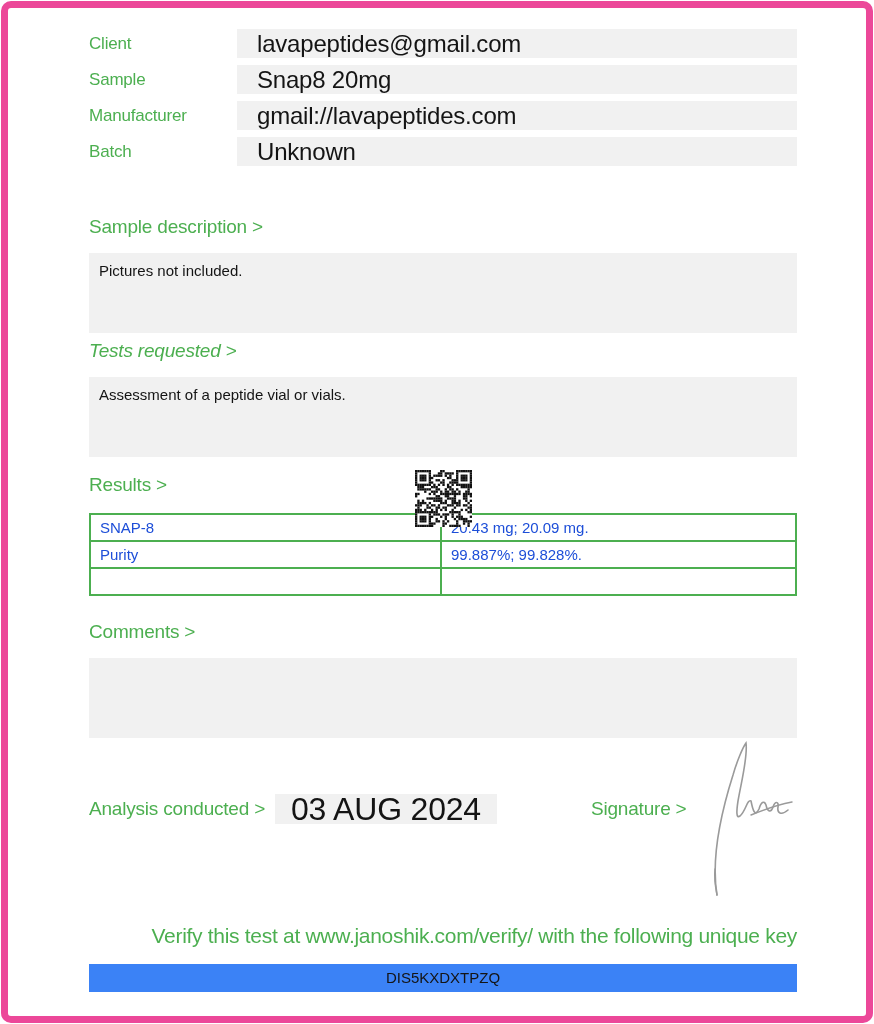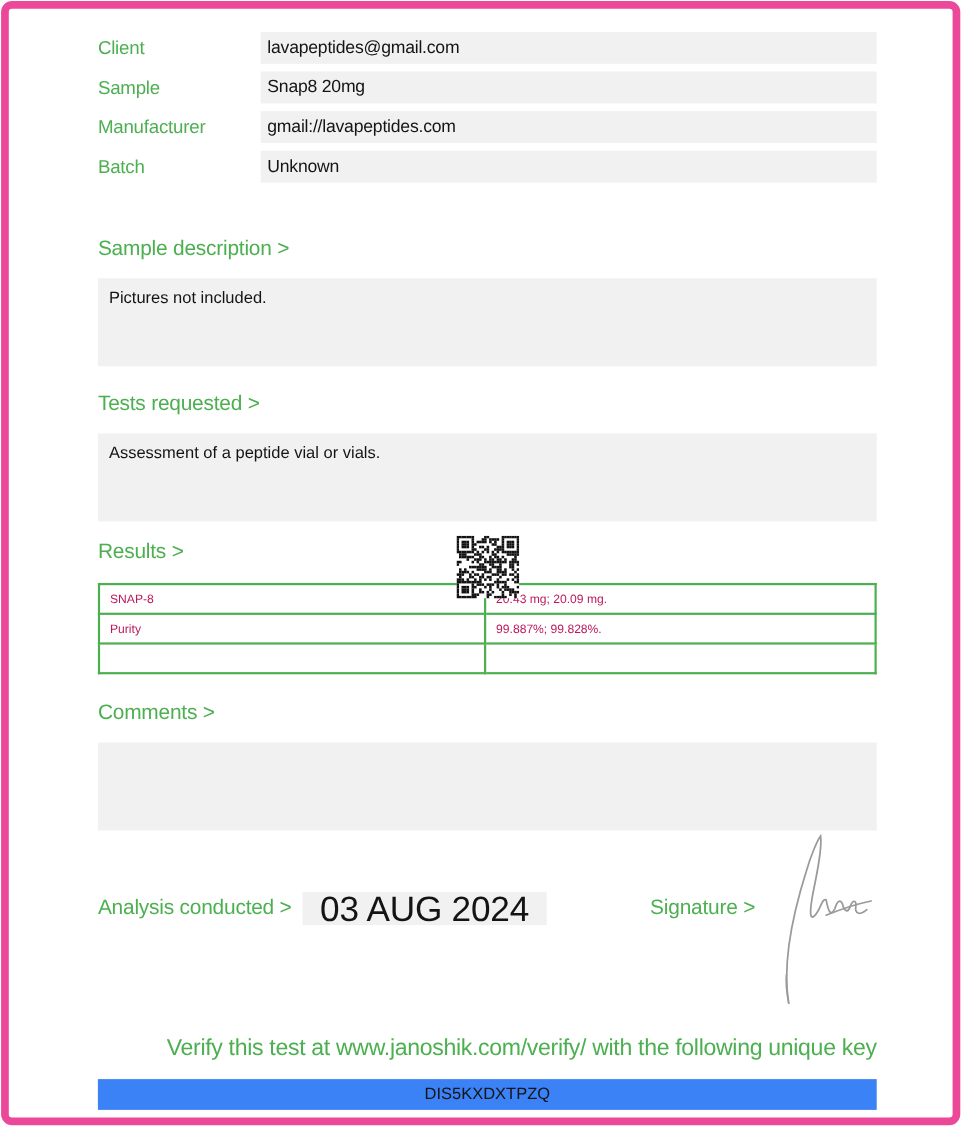--- a/index.html
+++ b/index.html
@@ -22,27 +22,27 @@
     width: 708px;
   }
   .green { color: #4CAF50; }
 
   
   .info-table { margin-top: 21px; }
   .info-row { display: flex; align-items: center; height: 29px; margin-bottom: 7px; }
   .info-label { width: 148px; font-size: 17px; color: #4CAF50; letter-spacing: -0.2px; }
   .info-value {
     flex: 1; height: 29px; line-height: 29px;
-    background: #f1f1f1; padding-left: 6px;
-    font-size: 16px; letter-spacing: -0.2px; color: #141414;
+    background: #f1f1f1; padding-left: 20px;
+    font-size: 24px; letter-spacing: -0.2px; color: #141414;
   }
 
   .section-heading { font-size: 19px; color: #4CAF50; letter-spacing: -0.2px; }
   .h-sample-desc { margin-top: 50px; margin-bottom: 15px; }
-  .h-tests { margin-top: 24px; margin-bottom: 15px; }
+  .h-tests { margin-top: 7px; margin-bottom: 15px; font-style: italic; }
   .h-comments { margin-top: 25px; margin-bottom: 15px; }
 
   .text-box {
     width: 708px; height: 80px;
     background: #f1f1f1;
     padding: 9px 10px;
     font-size: 15px; color: #141414;
   }
 
   
@@ -54,23 +54,23 @@
     width: 57px; height: 57px;
   }
   .results-table {
     margin-top: 17px;
     width: 708px;
     border-collapse: collapse;
   }
   .results-table td {
     border: 2px solid #4CAF50;
     height: 27px;
-    font-size: 11px;
+    font-size: 15px;
     padding: 0 0 0 9px;
-    color: #be185d;
+    color: #1d4ed8;
     background: #fff;
     margin-left: 38px;
   }
   .results-table td.c1 { width: 351px; }
 
   
   .footer { position: relative; height: 170px; }
   .analysis-label { position: absolute; left: 0; top: 60px; font-size: 19px; letter-spacing: -0.2px; }
   .date-box {
     position: absolute; left: 186px; top: 56px;

